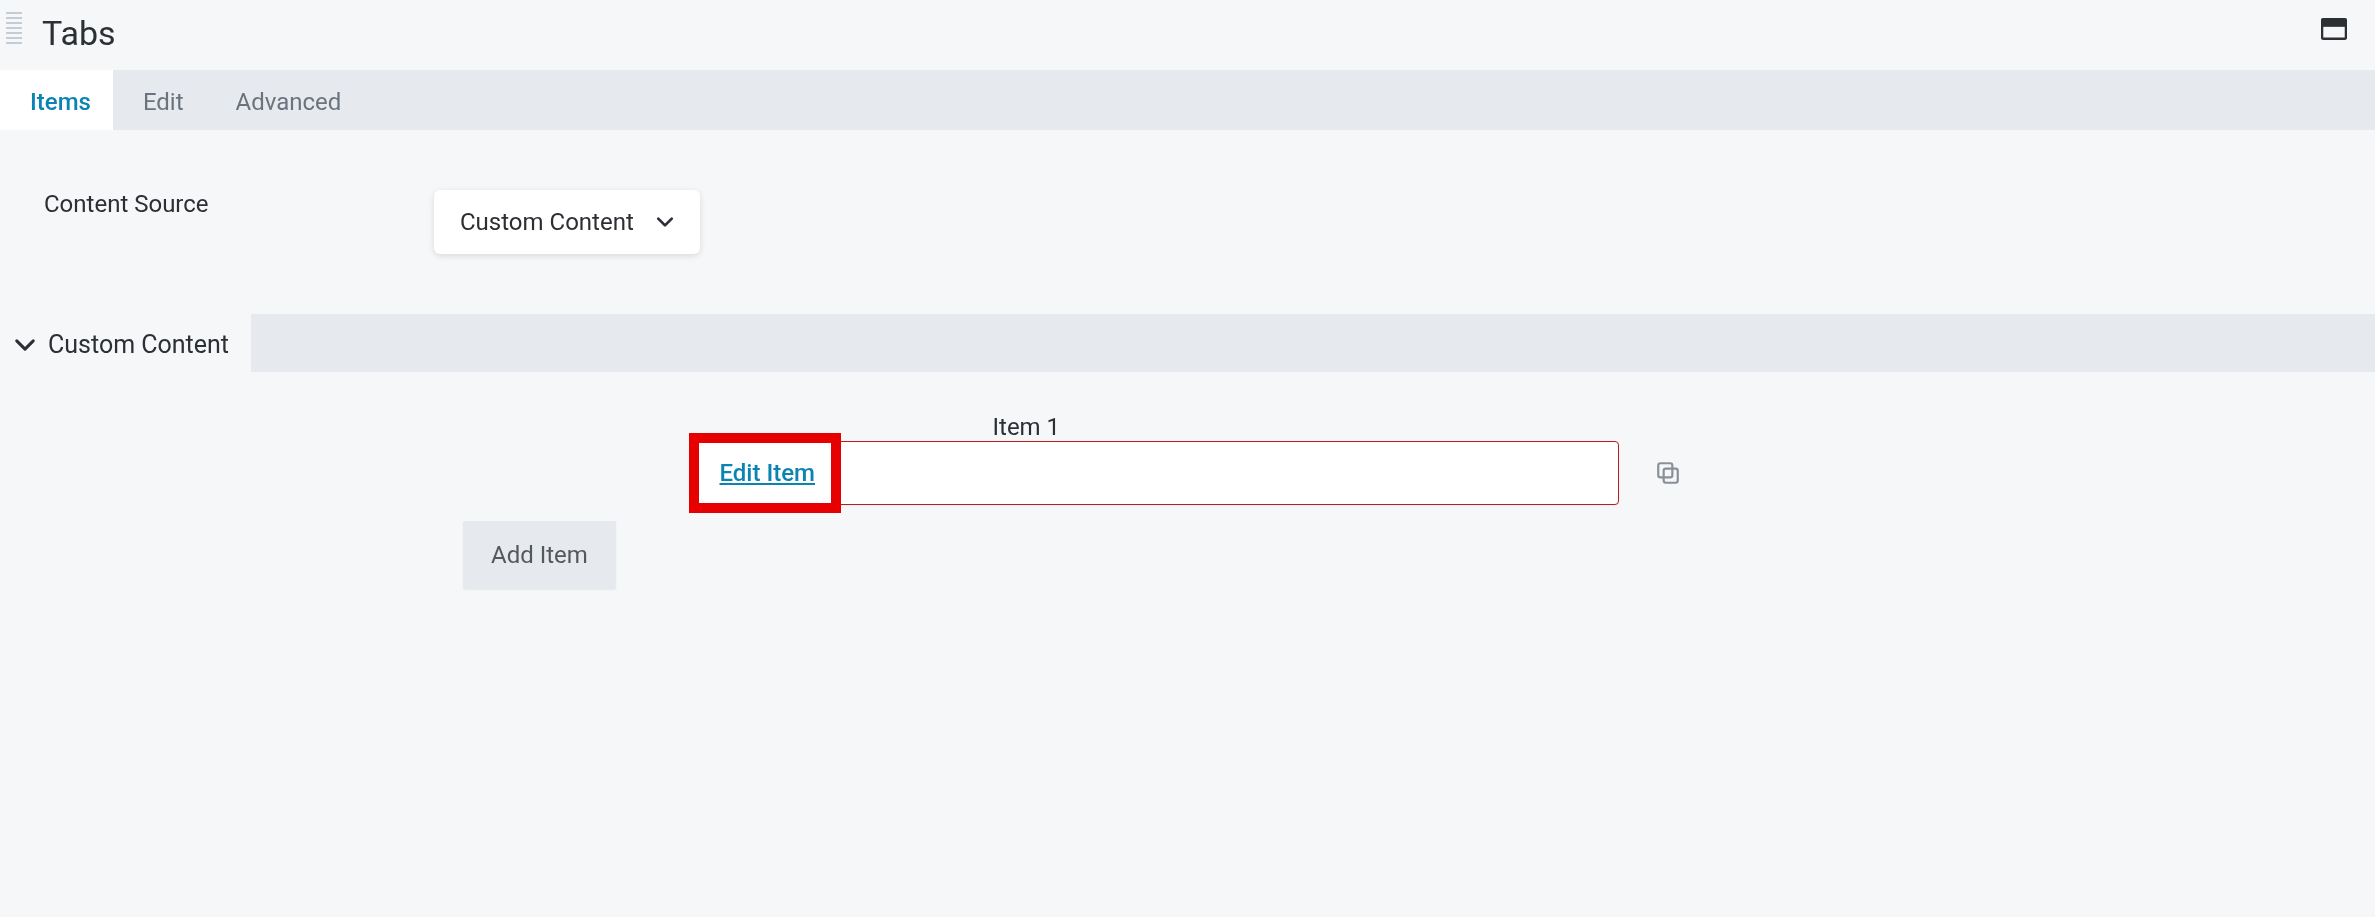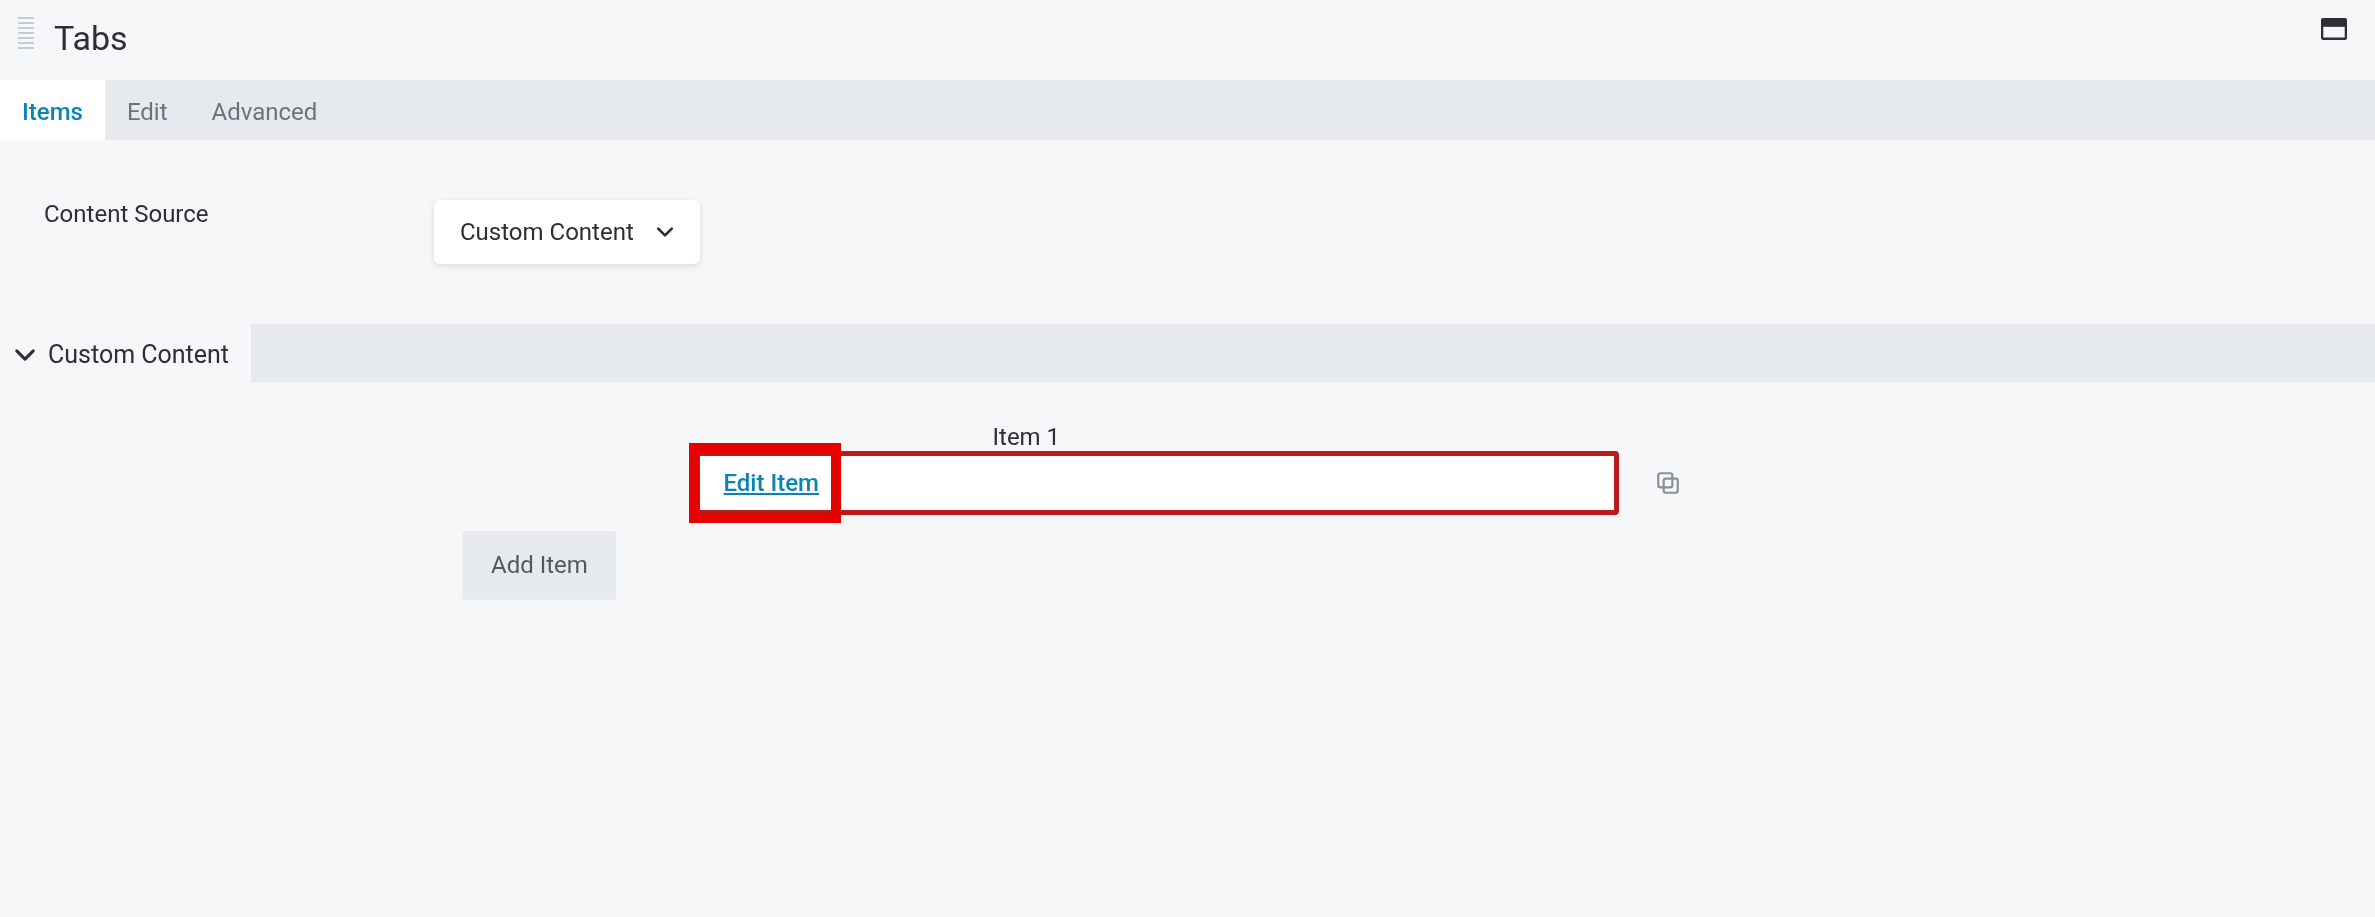--- a/index.html
+++ b/index.html
@@ -10,23 +10,23 @@
     }
     body {
       background: #f5f7f9;
       width: 2375px;
       height: 917px;
       overflow: hidden;
     }
     .panel-header {
       display: flex;
       align-items: center;
-      padding: 14px 20px 18px 18px;
+      padding: 14px 20px 18px 6px;
       position: relative;
-      height: 80px;
+      height: 70px;
     }
     .drag-handle {
       width: 18px;
       height: 46px;
       display: flex;
       flex-direction: column;
       justify-content: flex-start;
       gap: 3px;
       margin-right: 18px;
       padding-top: 2px;
@@ -52,21 +52,21 @@
     .window-icon svg {
       width: 100%;
       height: 100%;
     }
     .tabs-row {
       display: flex;
       background: #e6eaee;
       height: 60px;
     }
     .tab {
-      padding: 18px 22px 14px 22px;
+      padding: 18px 22px 14px 30px;
       font-size: 24px;
       font-weight: 400;
       color: #6b7280;
       cursor: pointer;
       display: flex;
       align-items: center;
     }
     .tab.active {
       background: #ffffff;
       color: #0b84b3;
@@ -143,21 +143,21 @@
       color: #2c2f33;
       width: 390px;
     }
     .item-field-wrap {
       position: relative;
       display: flex;
       align-items: center;
     }
     .item-field {
       background: #ffffff;
-      border: 5px solid #b91c1c;
+      border: 1px solid #b91c1c;
       border-radius: 4px;
       width: 924px;
       height: 64px;
       display: flex;
       align-items: center;
       padding-left: 24px;
       box-shadow: 0 1px 3px rgba(0,0,0,0.05);
     }
     .edit-item-link {
       color: #0b84b3;

